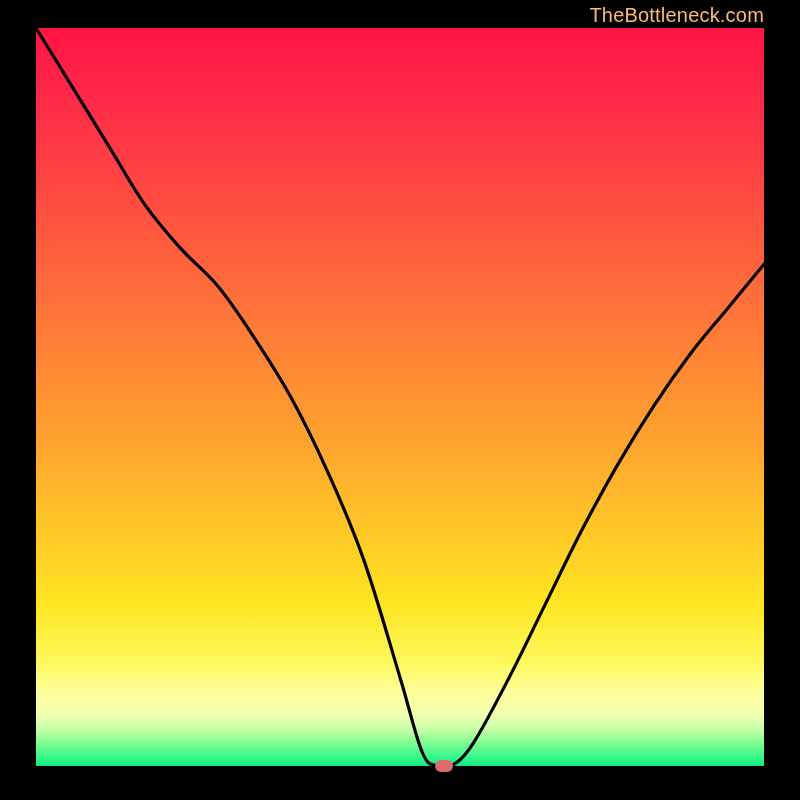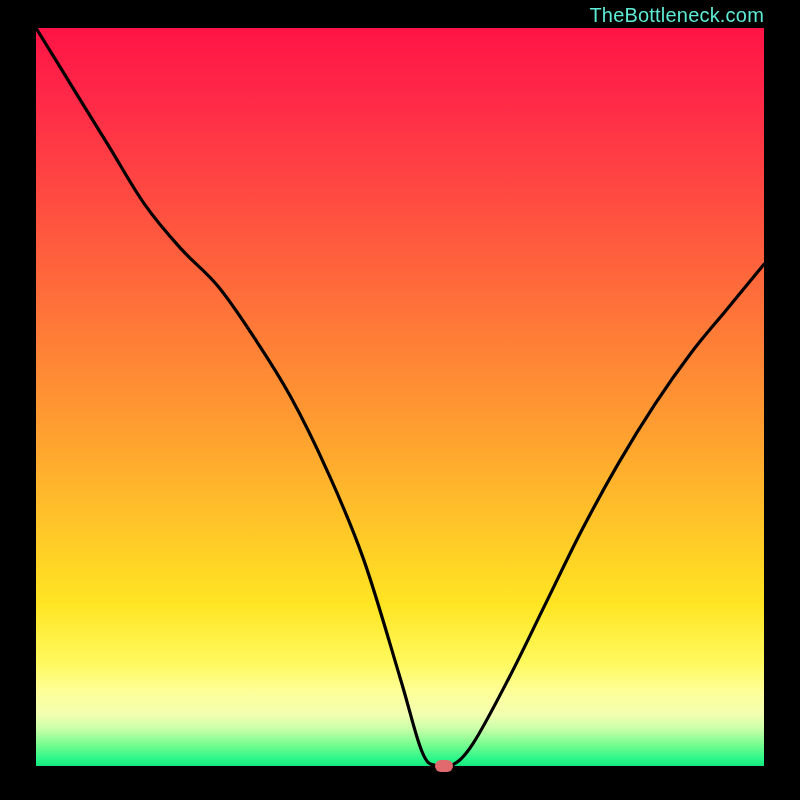--- a/index.html
+++ b/index.html
@@ -39,21 +39,21 @@
       #c8ffa8 95%,
       #7afc90 97%,
       #2df78a 99%,
       #14e77d 100%
     );
   }
   .attribution {
     position: absolute;
     top: 4px;
     right: 36px;
-    color: #5eead4;
+    color: #fdba74;
     font-size: 20px;
     letter-spacing: 0.2px;
     user-select: none;
     text-align: center;
   }
   svg.curve {
     position: absolute;
     left: 0;
     top: 0;
     width: 728px;

